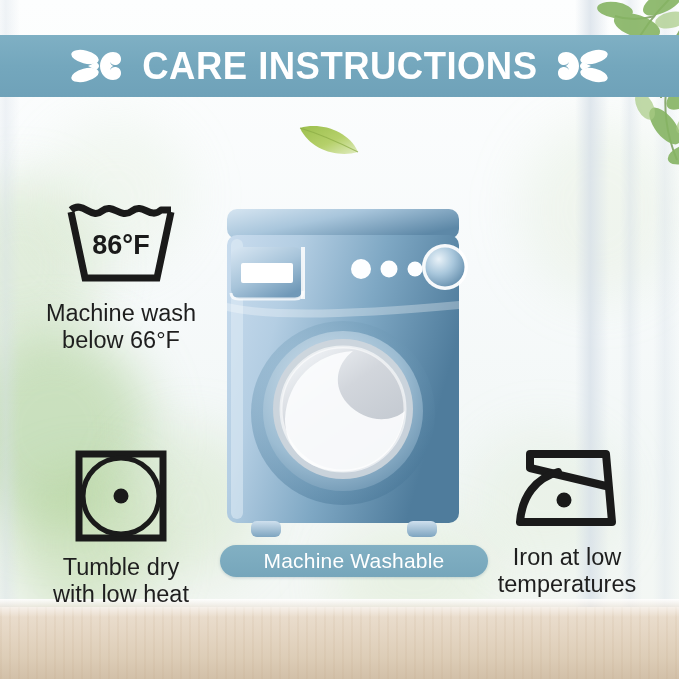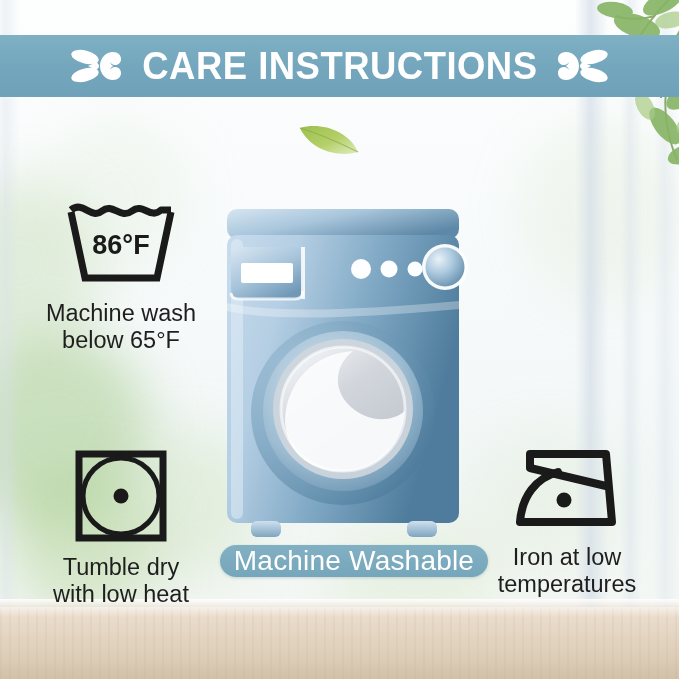--- a/index.html
+++ b/index.html
@@ -105,21 +105,21 @@
   .badge {
     position:absolute; left:220px; top:545px;
     width:268px; height:32px;
     border-radius:16px;
     background:linear-gradient(180deg,#82b0c3 0%,#76a6bb 100%);
     display:flex; align-items:center; justify-content:center;
     box-shadow:0 1px 3px rgba(70,110,130,.25);
   }
   .badge-text {
     color:#ffffff;
-    font-size:28px;
+    font-size:21px;
     letter-spacing:.2px;
     white-space:nowrap;
   }
 </style>
 </head>
 <body>
 
 <div id="bg">
   <div class="bg-base"></div>
 
@@ -203,21 +203,21 @@
 
   <div class="care-item item-wash">
     <div class="care-symbol">
       <svg width="124" height="96" viewBox="0 0 124 96">
         <path d="M12 16 L26 82 L98 82 L112 16" fill="none" stroke="#1a1a1a" stroke-width="7" stroke-linejoin="miter"></path>
         <path d="M12 14 C24 4 32 24 43 15 C54 6 61 24 73 15 C84 6 91 24 102 14 L112 14" fill="none" stroke="#1a1a1a" stroke-width="7" stroke-linecap="butt" stroke-linejoin="round"></path>
         <text x="62" y="58" text-anchor="middle" font-family="Liberation Sans, sans-serif" font-size="27" font-weight="700" fill="#1a1a1a">86°F</text>
       </svg>
     </div>
     <div class="care-label">Machine wash
-below 65°F</div>
+below 66°F</div>
   </div>
 
 
   <div class="care-item item-dry">
     <div class="care-symbol">
       <svg width="104" height="100" viewBox="0 0 104 100">
         <rect x="10" y="8" width="84" height="84" fill="none" stroke="#1a1a1a" stroke-width="7"></rect>
         <circle cx="52" cy="50" r="38" fill="none" stroke="#1a1a1a" stroke-width="5"></circle>
         <circle cx="52" cy="50" r="7.5" fill="#1a1a1a"></circle>
       </svg>

